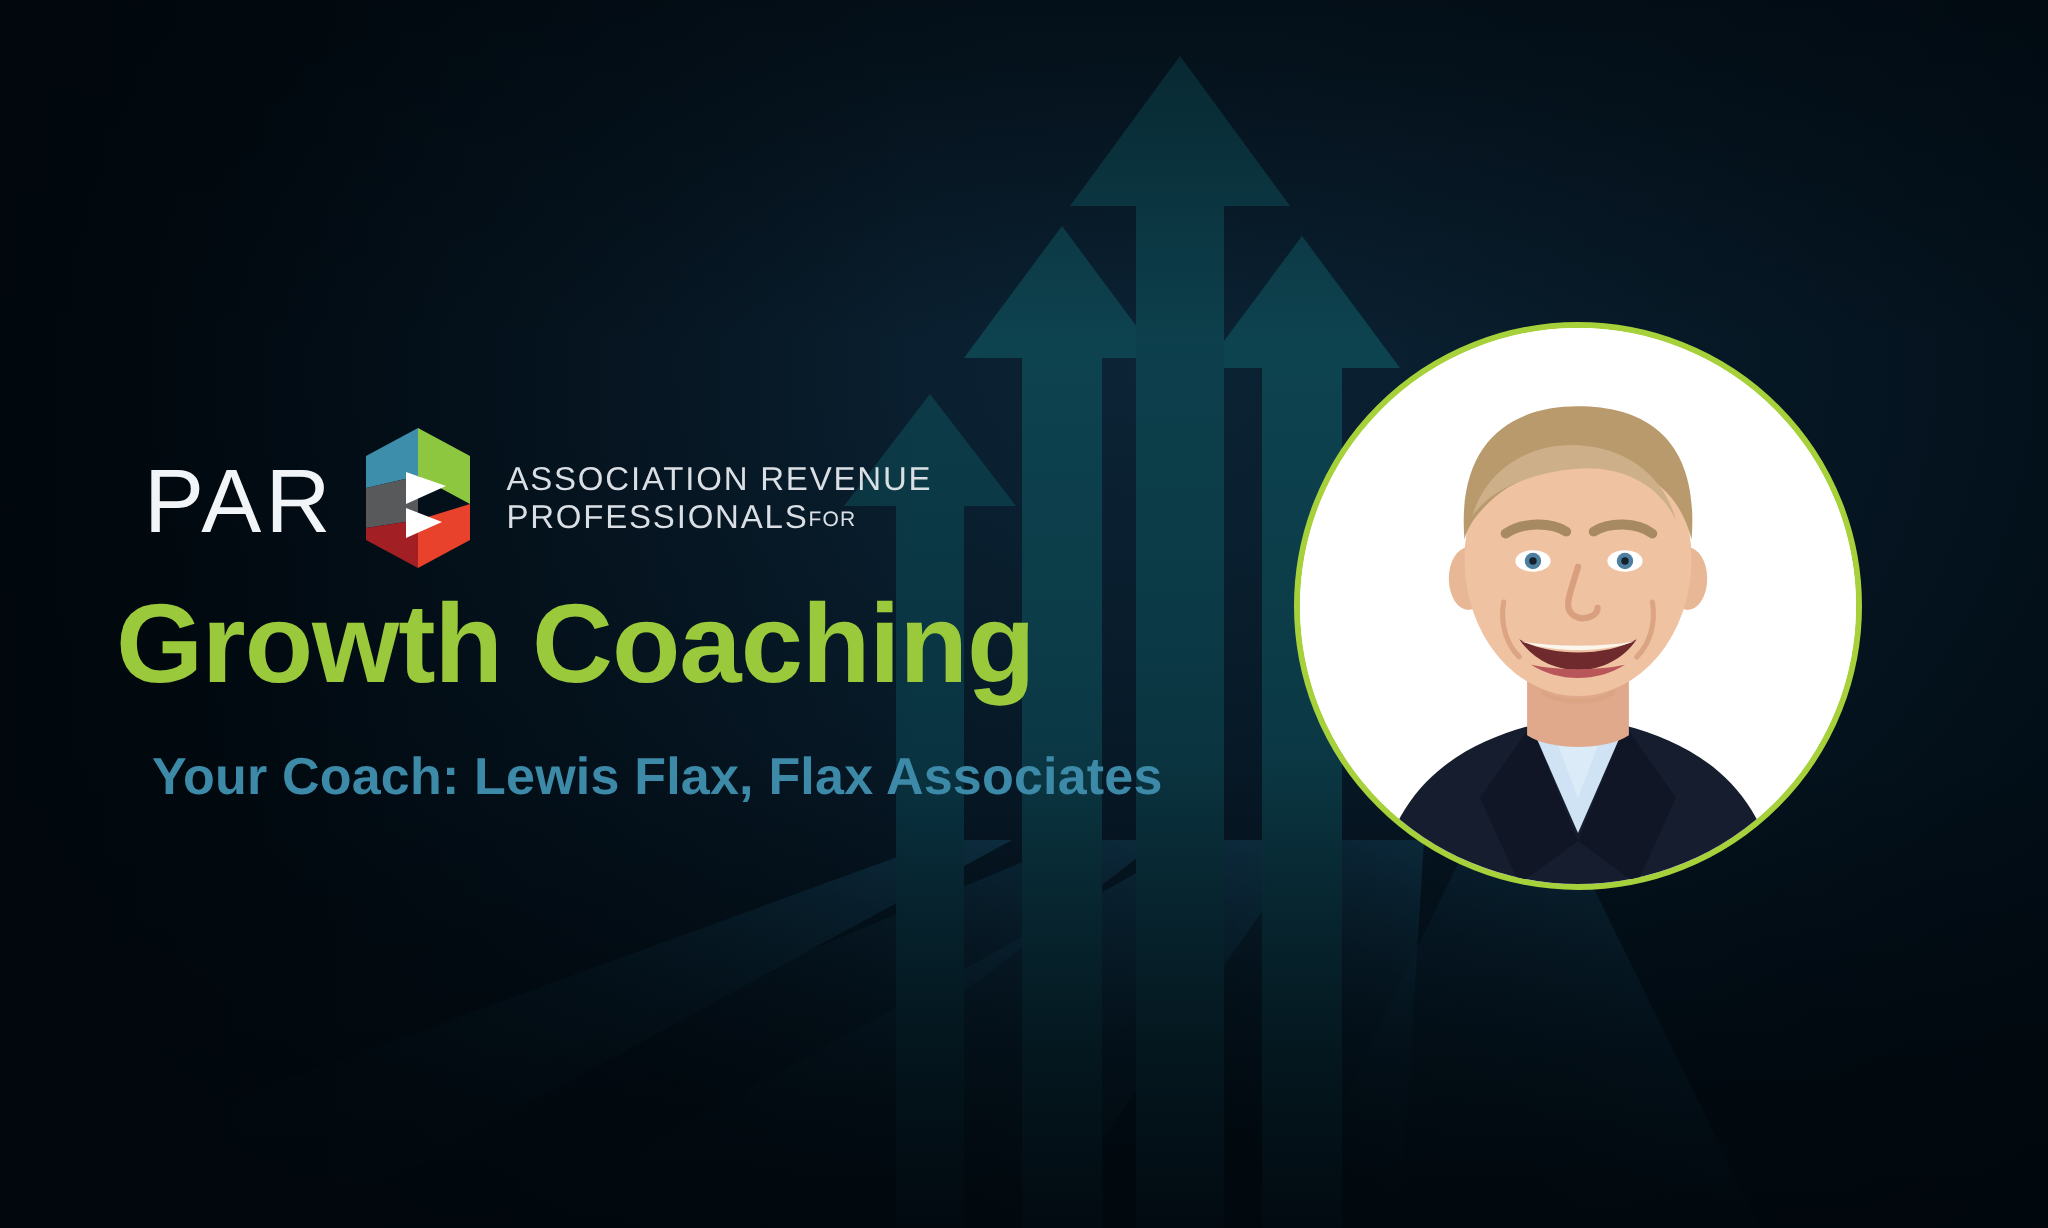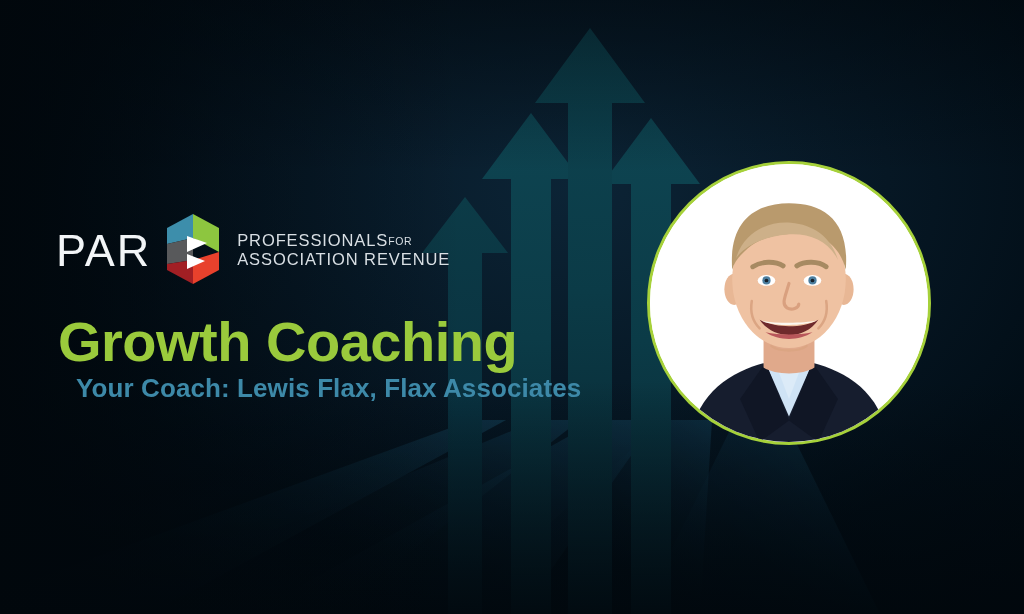--- a/index.html
+++ b/index.html
@@ -53,20 +53,21 @@
     align-items: center;
     gap: 14px;
   }
   .logo-par {
     color: #f2f5f7;
     font-size: 45px;
     font-weight: 300;
     letter-spacing: 2px;
     line-height: 1;
     font-family: "Liberation Sans", sans-serif;
+    margin-left: 16px;
   }
   .logo-mark { width: 56px; height: 76px; display: block; }
   .logo-words {
     color: #d9dfe4;
     line-height: 1.18;
     letter-spacing: .9px;
     font-size: 16.5px;
     font-weight: 400;
     padding-left: 2px;
   }
@@ -80,21 +81,20 @@
   .headline {
     position: absolute;
     left: 58px;
     top: 294px;
     color: #9ACA3C;
     font-size: 56px;
     font-weight: bold;
     letter-spacing: -0.5px;
     line-height: 1;
     white-space: nowrap;
-    margin-top: 20px;
   }
   .subhead {
     position: absolute;
     left: 76px;
     top: 374px;
     color: #3D89A8;
     font-size: 26px;
     font-weight: bold;
     letter-spacing: .1px;
     line-height: 1.1;
@@ -199,22 +199,22 @@
 
       <polygon points="2,52 28,48 28,72 2,58" fill="#A21F24"></polygon>
 
       <polygon points="28,48 54,40 54,58 28,72" fill="#C42127" opacity="0"></polygon>
 
       <polygon points="22,24 42,31 22,40" fill="#FFFFFF"></polygon>
       <polygon points="22,42 40,49 22,57" fill="#FFFFFF"></polygon>
     </svg>
 
     <div class="logo-words">
+      <div>ASSOCIATION REVENUE</div>
       <div><span>PROFESSIONALS</span><span class="tiny">FOR</span></div>
-      <div>ASSOCIATION REVENUE</div>
     </div>
   </div>
 
   <div class="headline">Growth Coaching</div>
   <div class="subhead">Your Coach: Lewis Flax, Flax Associates</div>
 
   <div class="portrait">
     <svg viewBox="0 0 284 284">
       <rect x="0" y="0" width="284" height="284" fill="#ffffff"></rect>
 

